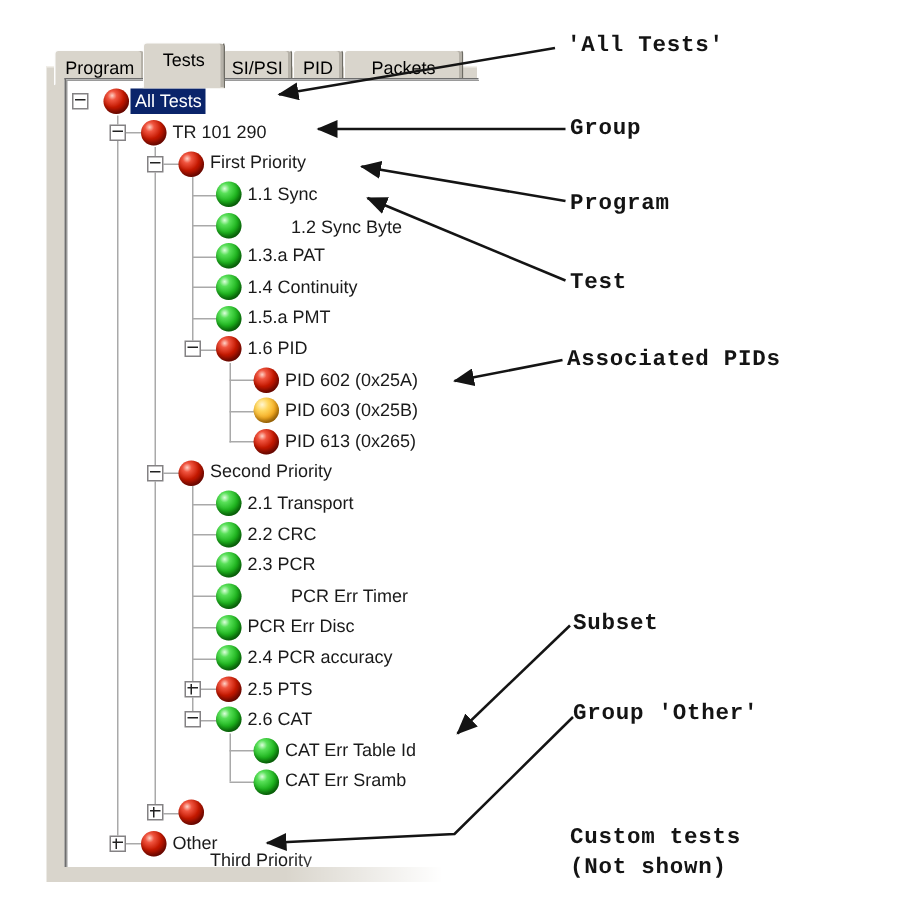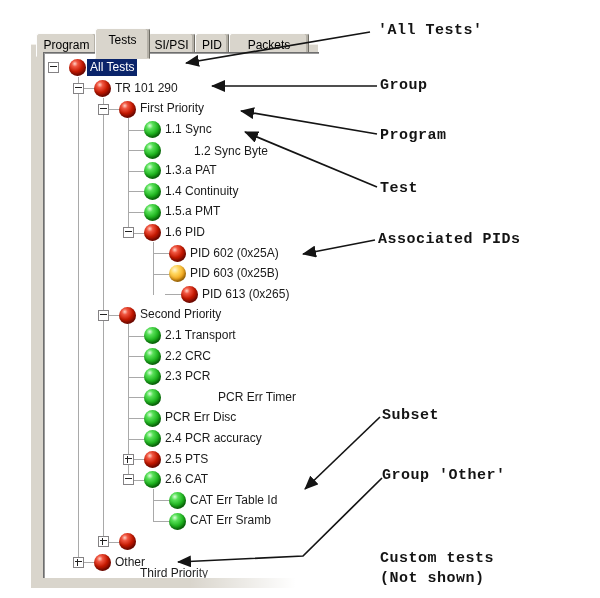--- a/index.html
+++ b/index.html
@@ -118,21 +118,21 @@
       <div class="row" style="top: 190.1px;">
         <div class="stub" style="left: 109px; width: 17px; top: 10px;"></div>
         <div class="ball red" style="left: 124.5px; top: 1.8px;"></div>
         <div class="lbl" style="left: 143px; top: 1.5px;">PID 602 (0x25A)</div>
       </div>
       <div class="row" style="top: 210.7px;">
         <div class="stub" style="left: 109px; width: 17px; top: 10px;"></div>
         <div class="ball amber" style="left: 124.5px; top: 1.8px;"></div>
         <div class="lbl" style="left: 143px; top: 1.5px;">PID 603 (0x25B)</div>
       </div>
-      <div class="row" style="top: 231.3px; margin-left: 12px;">
+      <div class="row" style="top: 231.3px;">
         <div class="stub" style="left: 109px; width: 17px; top: 10px;"></div>
         <div class="ball red" style="left: 124.5px; top: 1.8px;"></div>
         <div class="lbl" style="left: 143px; top: 1.5px;">PID 613 (0x265)</div>
       </div>
       <div class="row" style="top: 251.9px;">
         <div class="stub" style="left: 59px; width: 17px; top: 10px;"></div>
         <div class="expander minus" style="left: 53.5px; top: 4.8px;"></div>
         <div class="ball red" style="left: 74.5px; top: 1.8px;"></div>
         <div class="lbl" style="left: 93px; top: 1.5px;">Second Priority</div>
       </div>
@@ -147,21 +147,21 @@
         <div class="lbl" style="left: 118px; top: 1.5px;">2.2 CRC</div>
       </div>
       <div class="row" style="top: 313.7px;">
         <div class="stub" style="left: 84px; width: 17px; top: 10px;"></div>
         <div class="ball green" style="left: 99.5px; top: 1.8px;"></div>
         <div class="lbl" style="left: 118px; top: 1.5px;">2.3 PCR</div>
       </div>
       <div class="row" style="top: 334.3px;">
         <div class="stub" style="left: 84px; width: 17px; top: 10px;"></div>
         <div class="ball green" style="left: 99.5px; top: 1.8px;"></div>
-        <div class="lbl" style="left: 126px; top: 1.5px; padding-left: 48px;">PCR Err Timer</div>
+        <div class="lbl" style="left: 102px; top: 1.5px; padding-left: 48px;">PCR Err Timer</div>
       </div>
       <div class="row" style="top: 354.9px;">
         <div class="stub" style="left: 84px; width: 17px; top: 10px;"></div>
         <div class="ball green" style="left: 99.5px; top: 1.8px;"></div>
         <div class="lbl" style="left: 118px; top: 1.5px;">PCR Err Disc</div>
       </div>
       <div class="row" style="top: 375.5px;">
         <div class="stub" style="left: 84px; width: 17px; top: 10px;"></div>
         <div class="ball green" style="left: 99.5px; top: 1.8px;"></div>
         <div class="lbl" style="left: 118px; top: 1.5px;">2.4 PCR accuracy</div>

